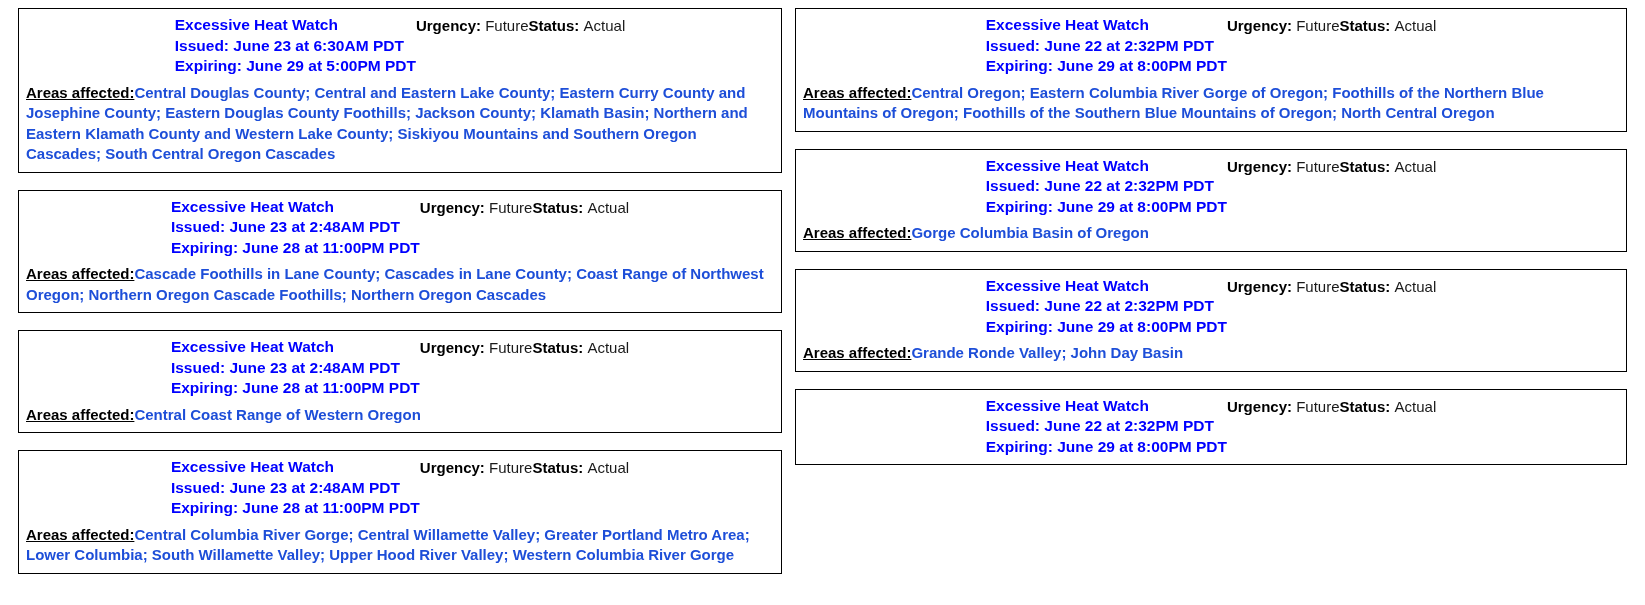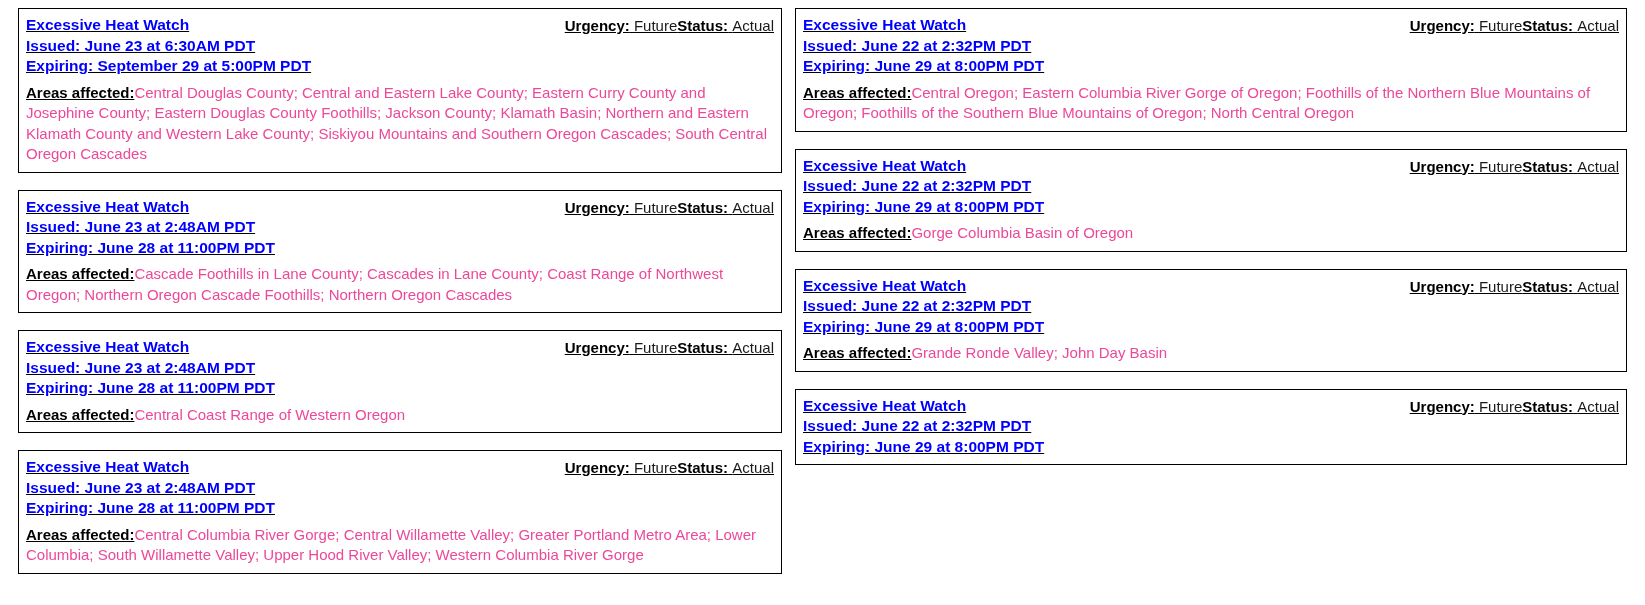--- a/index.html
+++ b/index.html
@@ -31,22 +31,21 @@
   .alert-card {
     border: 1px solid #000000;
     background: #ffffff;
     padding: 6px 7px 7px 7px;
     margin-bottom: 17px;
   }
 
   .card-top {
     display: flex;
     align-items: flex-start;
-    justify-content: space-between;
-    text-decoration: underline;
+    justify-content: center;
   }
   .headline-block {
     display: flex;
     flex-direction: column;
   }
   .headline-line {
     color: #0000ff;
     font-weight: bold;
     font-size: 15.5px;
     line-height: 20.5px;
@@ -78,35 +77,35 @@
     font-size: 15px;
     line-height: 20.5px;
     color: #1a1a1a;
   }
   .areas-key {
     font-weight: bold;
     color: #000000;
     text-decoration: underline;
   }
   .areas-val {
-    font-weight: normal;
-    color: #ec4899;
+    font-weight: bold;
+    color: #1d4ed8;
   }
 </style>
 </head>
 <body>
 
 <div class="board">
   <div class="column column-left">
       <div class="alert-card">
     <div class="card-top">
       <div class="headline-block">
         <div class="headline-line">Excessive Heat Watch</div>
         <div class="headline-line">Issued: June 23 at 6:30AM PDT</div>
-        <div class="headline-line">Expiring: September 29 at 5:00PM PDT</div>
+        <div class="headline-line">Expiring: June 29 at 5:00PM PDT</div>
       </div>
       <div class="meta-block">
         <div class="meta-line">
           <span class="meta-key">Urgency:</span><span>&nbsp;</span><span class="meta-val">Future</span>
         </div>
         <div class="meta-line">
           <span class="meta-key">Status:</span><span>&nbsp;</span><span class="meta-val">Actual</span>
         </div>
       </div>
     </div>

